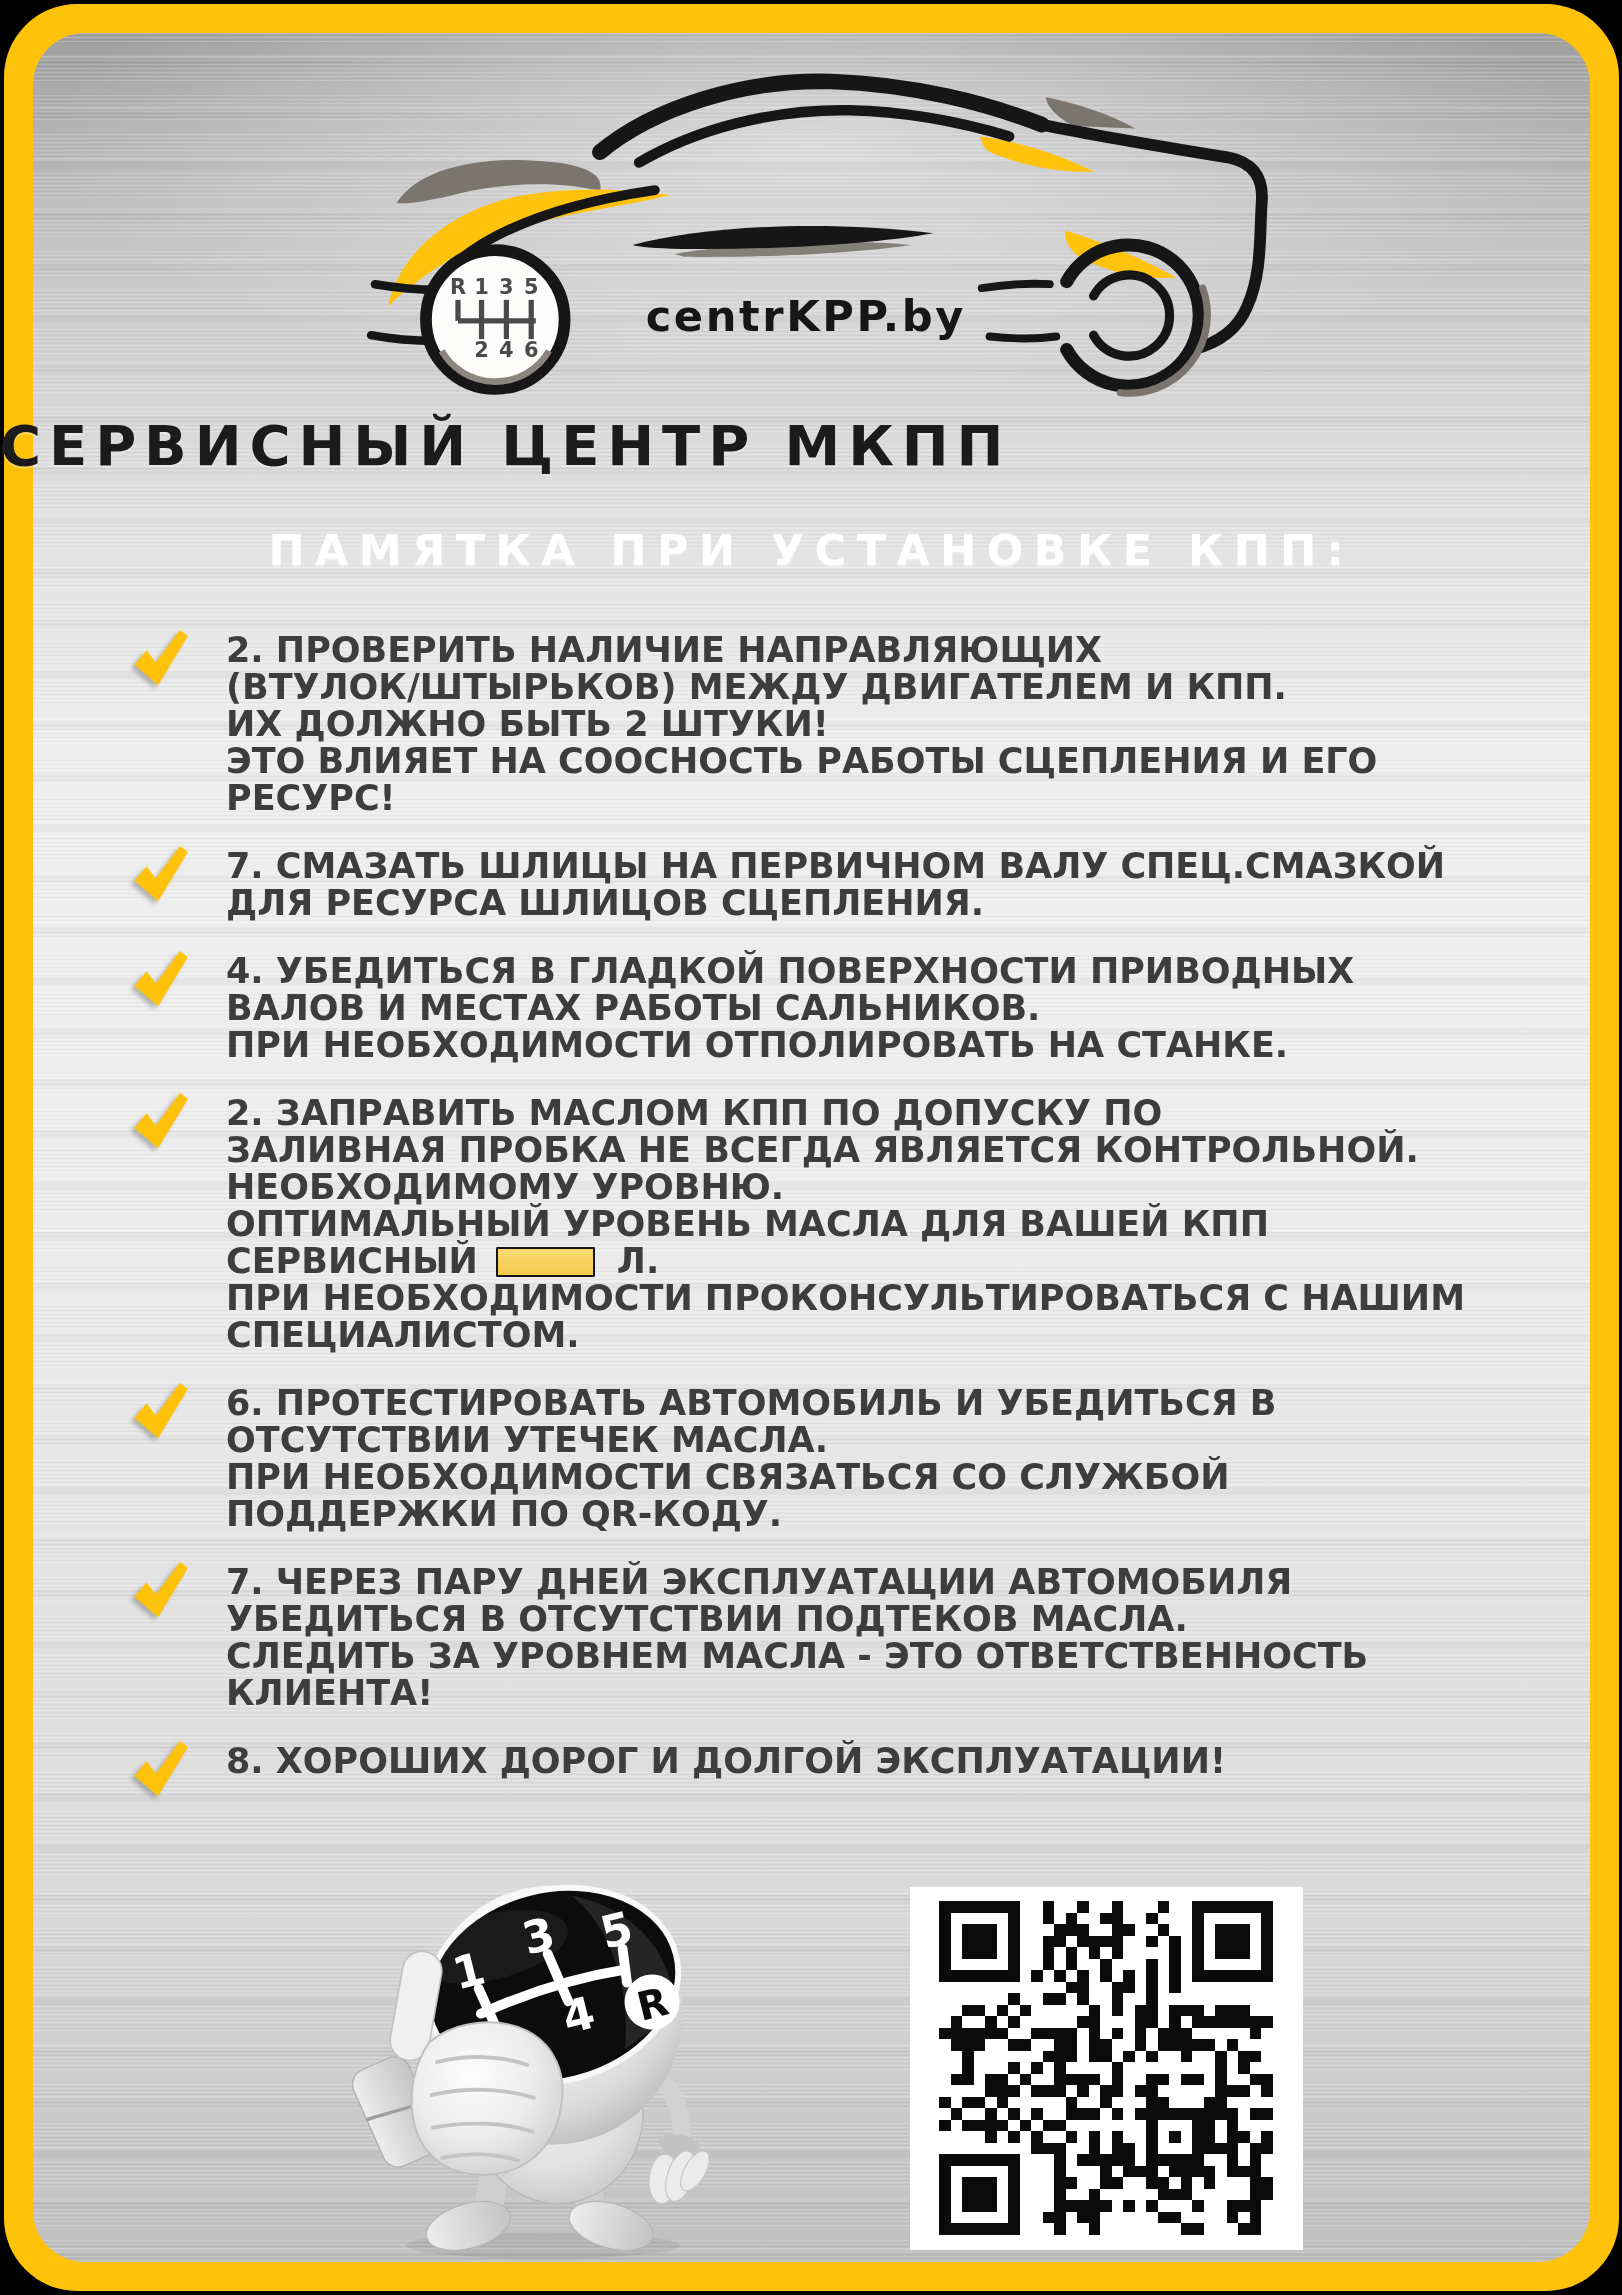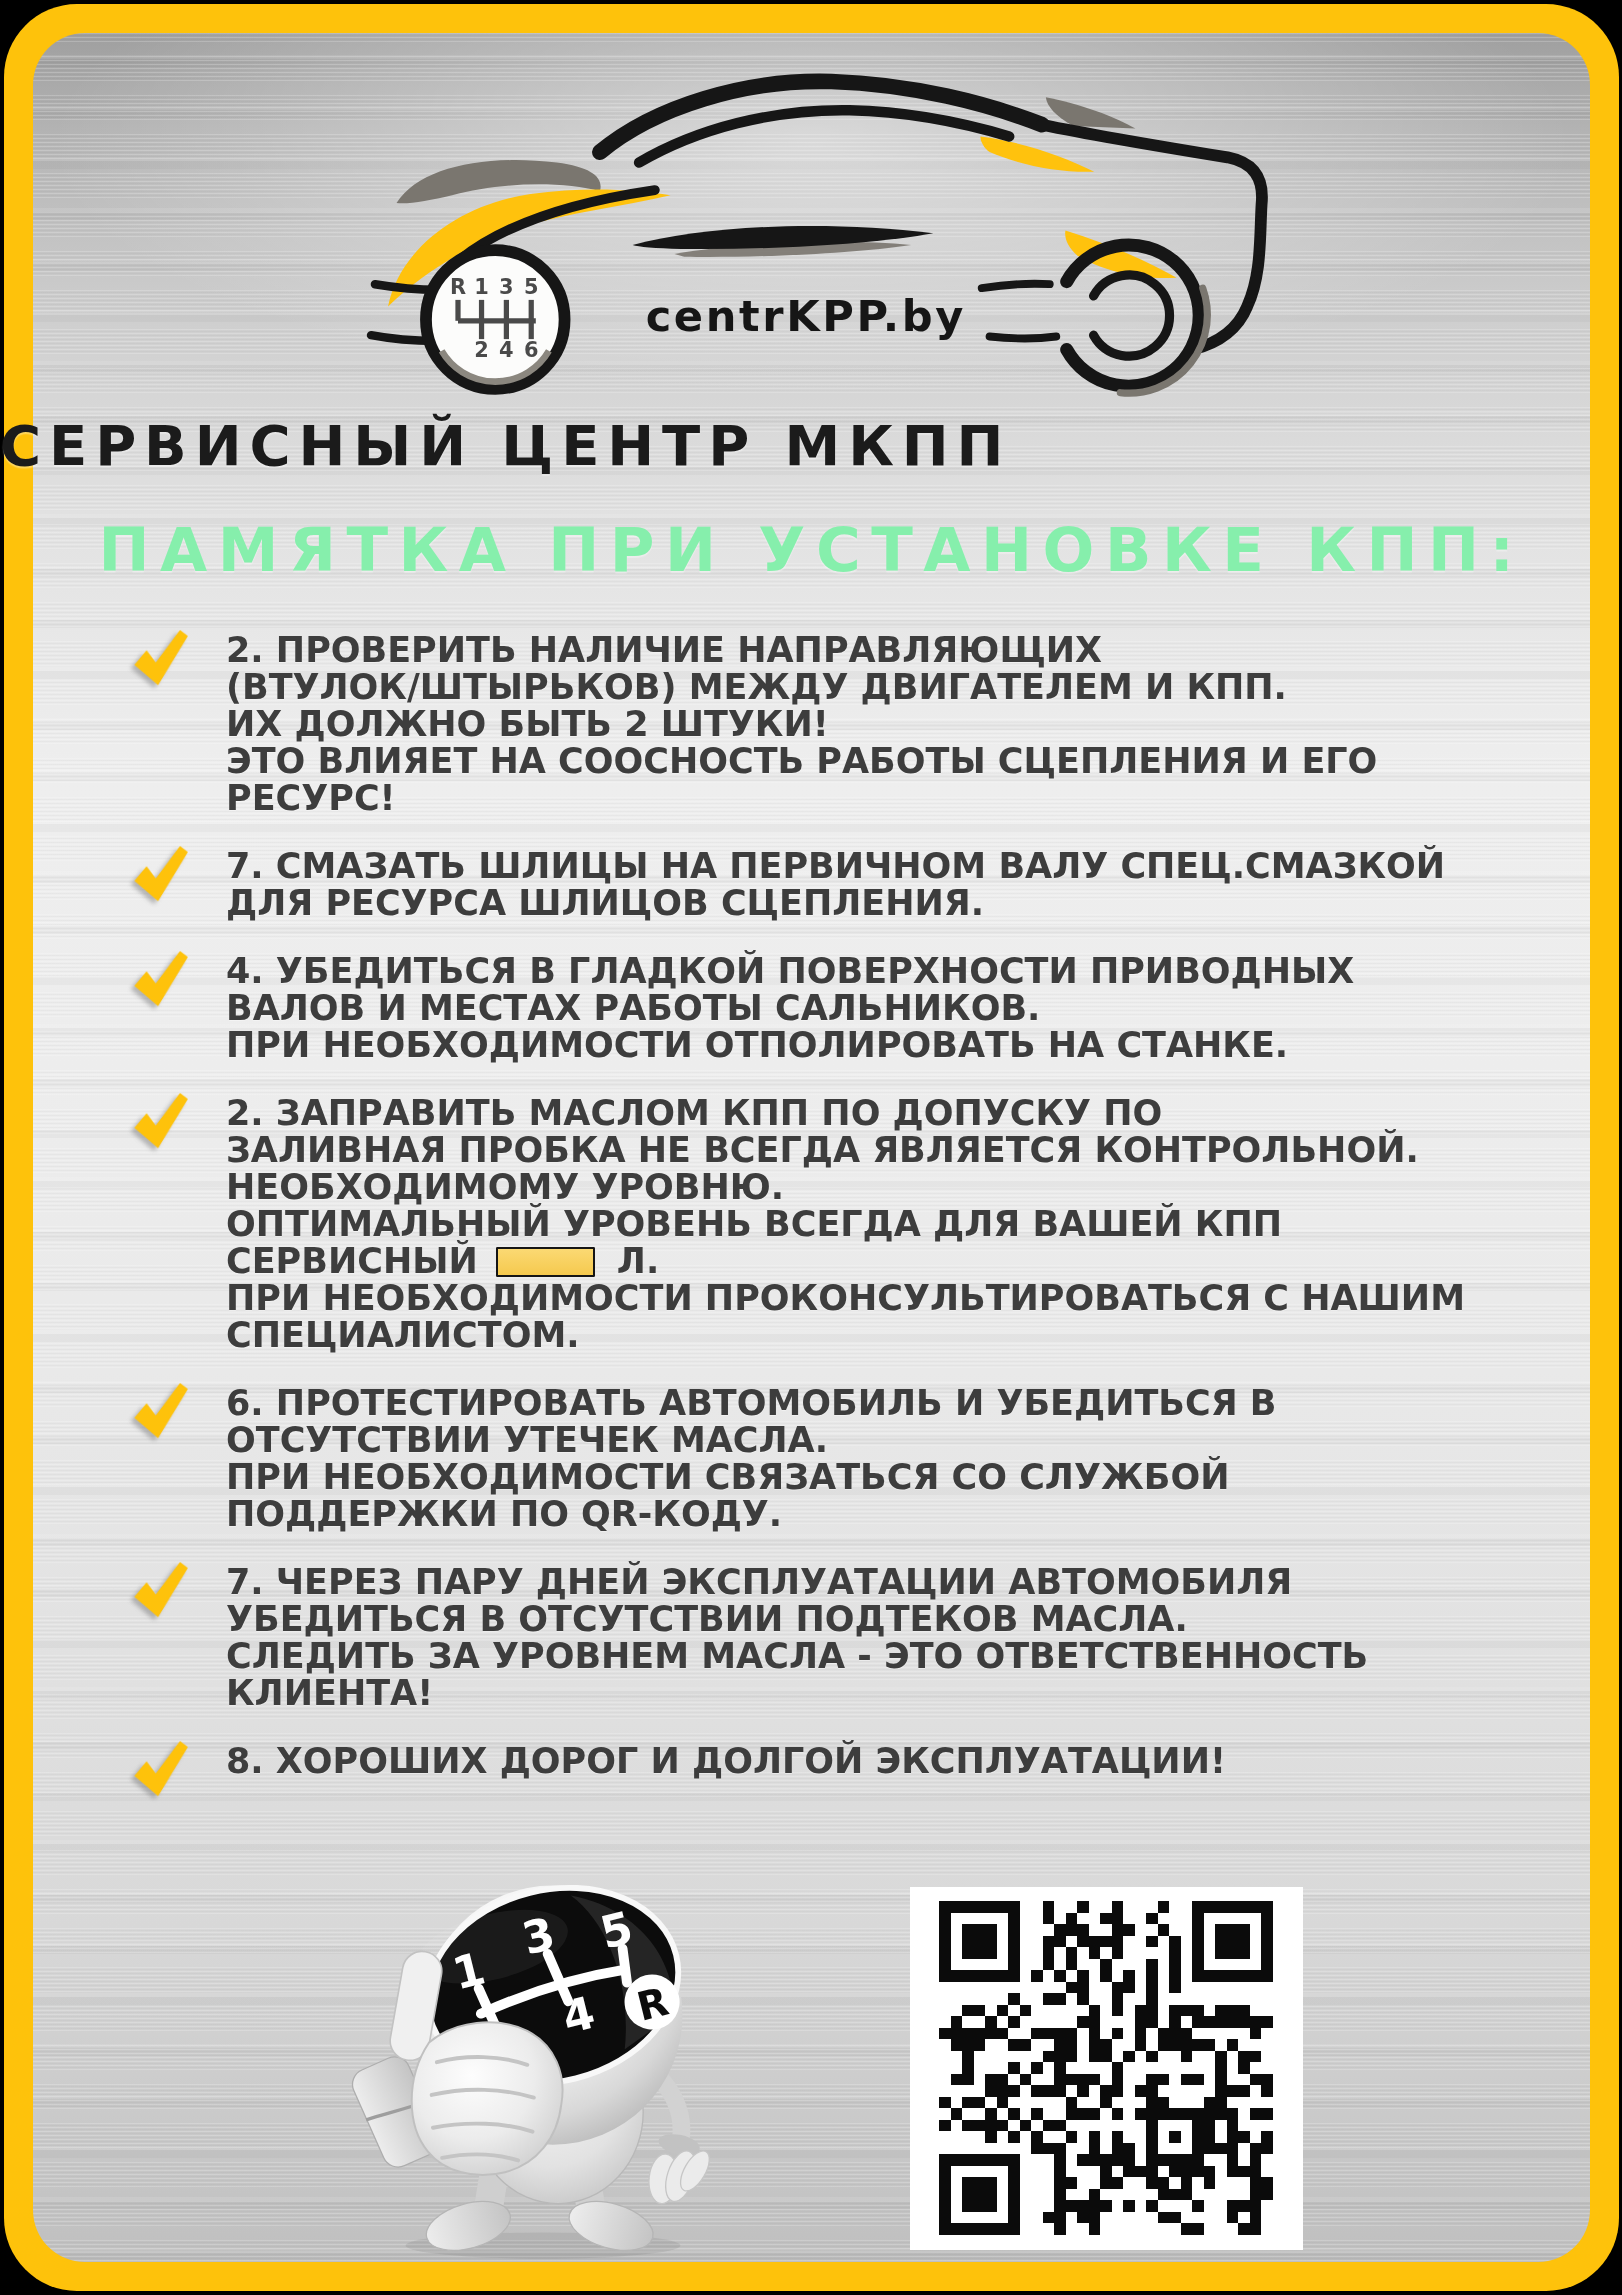--- a/index.html
+++ b/index.html
@@ -17,21 +17,21 @@
   }
   .content { position: absolute; inset: 0; }
 
   .logo-svg { position: absolute; left: 347px; top: 56px; width: 1021px; height: 425px; }
 
   .h-sub  { position: absolute; top: 413px; left: 0; width: 100%; text-align: left;
             font-size: 56px; font-weight: bold; letter-spacing: 7.9px; color: #1b1b1b;
             line-height: 65px; white-space: nowrap;
             text-shadow: 0 2px 1.3px rgba(255,255,255,.35); }
   .h-main { position: absolute; top: 514px; left: 0; width: 100%; text-align: center;
-            font-size: 61px; font-weight: bold; letter-spacing: 10.5px; color: #86efac;
+            font-size: 43px; font-weight: bold; letter-spacing: 10.5px; color: #ffffff;
             line-height: 72px; white-space: nowrap;
             text-shadow: 0 2px 1.3px rgba(255,255,255,.35); }
 
   .checklist { position: absolute; left: 226px; top: 632px; right: 59px; }
   .item  { position: relative; margin-bottom: 31px; }
   .line  { font-size: 35px; font-weight: bold; color: #3d3d3d; line-height: 37px;
            white-space: nowrap; letter-spacing: 0px;
            text-shadow: 0 1.3px 0.7px rgba(255,255,255,.4); }
   .check { position: absolute; left: -93px; top: -5.2px; width: 56px; height: 62px;
            transform: rotate(-3deg);
@@ -136,21 +136,21 @@
         <div class="line">ВАЛОВ И МЕСТАХ РАБОТЫ САЛЬНИКОВ.</div>
         <div class="line">ПРИ НЕОБХОДИМОСТИ ОТПОЛИРОВАТЬ НА СТАНКЕ.</div>
       </div>
       <div class="item">
         <svg class="check" viewBox="0 0 104 104">
           <path d="M2,62 L26,36 L42,60 L90,2 L104,14 L44,102 Z"></path>
         </svg>
         <div class="line">2. ЗАПРАВИТЬ МАСЛОМ КПП ПО ДОПУСКУ ПО</div>
         <div class="line">ЗАЛИВНАЯ ПРОБКА НЕ ВСЕГДА ЯВЛЯЕТСЯ КОНТРОЛЬНОЙ.</div>
         <div class="line">НЕОБХОДИМОМУ УРОВНЮ.</div>
-        <div class="line">ОПТИМАЛЬНЫЙ УРОВЕНЬ ВСЕГДА ДЛЯ ВАШЕЙ КПП</div>
+        <div class="line">ОПТИМАЛЬНЫЙ УРОВЕНЬ МАСЛА ДЛЯ ВАШЕЙ КПП</div>
         <div class="line"><span>СЕРВИСНЫЙ </span><span class="blank-box"></span><span> Л.</span></div>
         <div class="line">ПРИ НЕОБХОДИМОСТИ ПРОКОНСУЛЬТИРОВАТЬСЯ С НАШИМ</div>
         <div class="line">СПЕЦИАЛИСТОМ.</div>
       </div>
       <div class="item">
         <svg class="check" viewBox="0 0 104 104">
           <path d="M2,62 L26,36 L42,60 L90,2 L104,14 L44,102 Z"></path>
         </svg>
         <div class="line">6. ПРОТЕСТИРОВАТЬ АВТОМОБИЛЬ И УБЕДИТЬСЯ В</div>
         <div class="line">ОТСУТСТВИИ УТЕЧЕК МАСЛА.</div>

